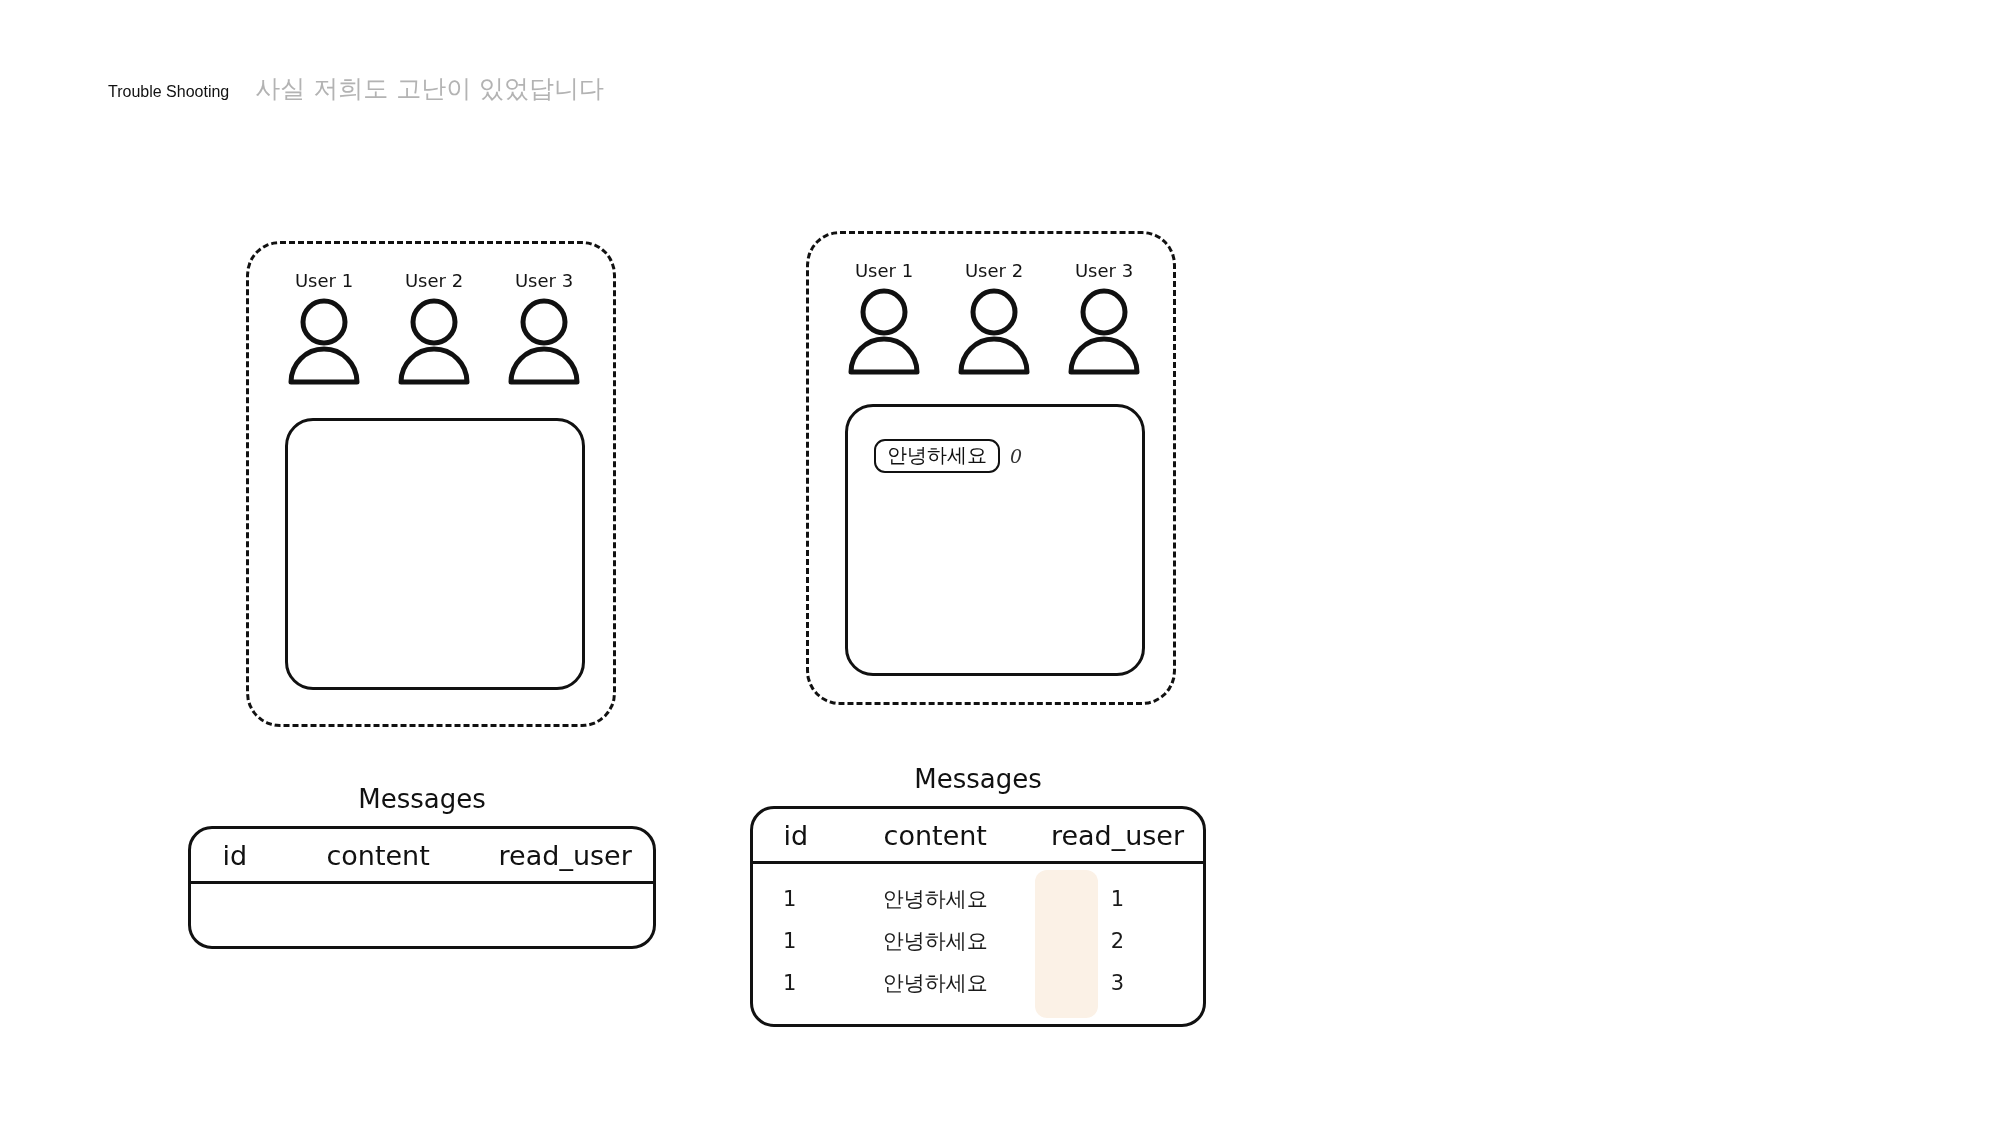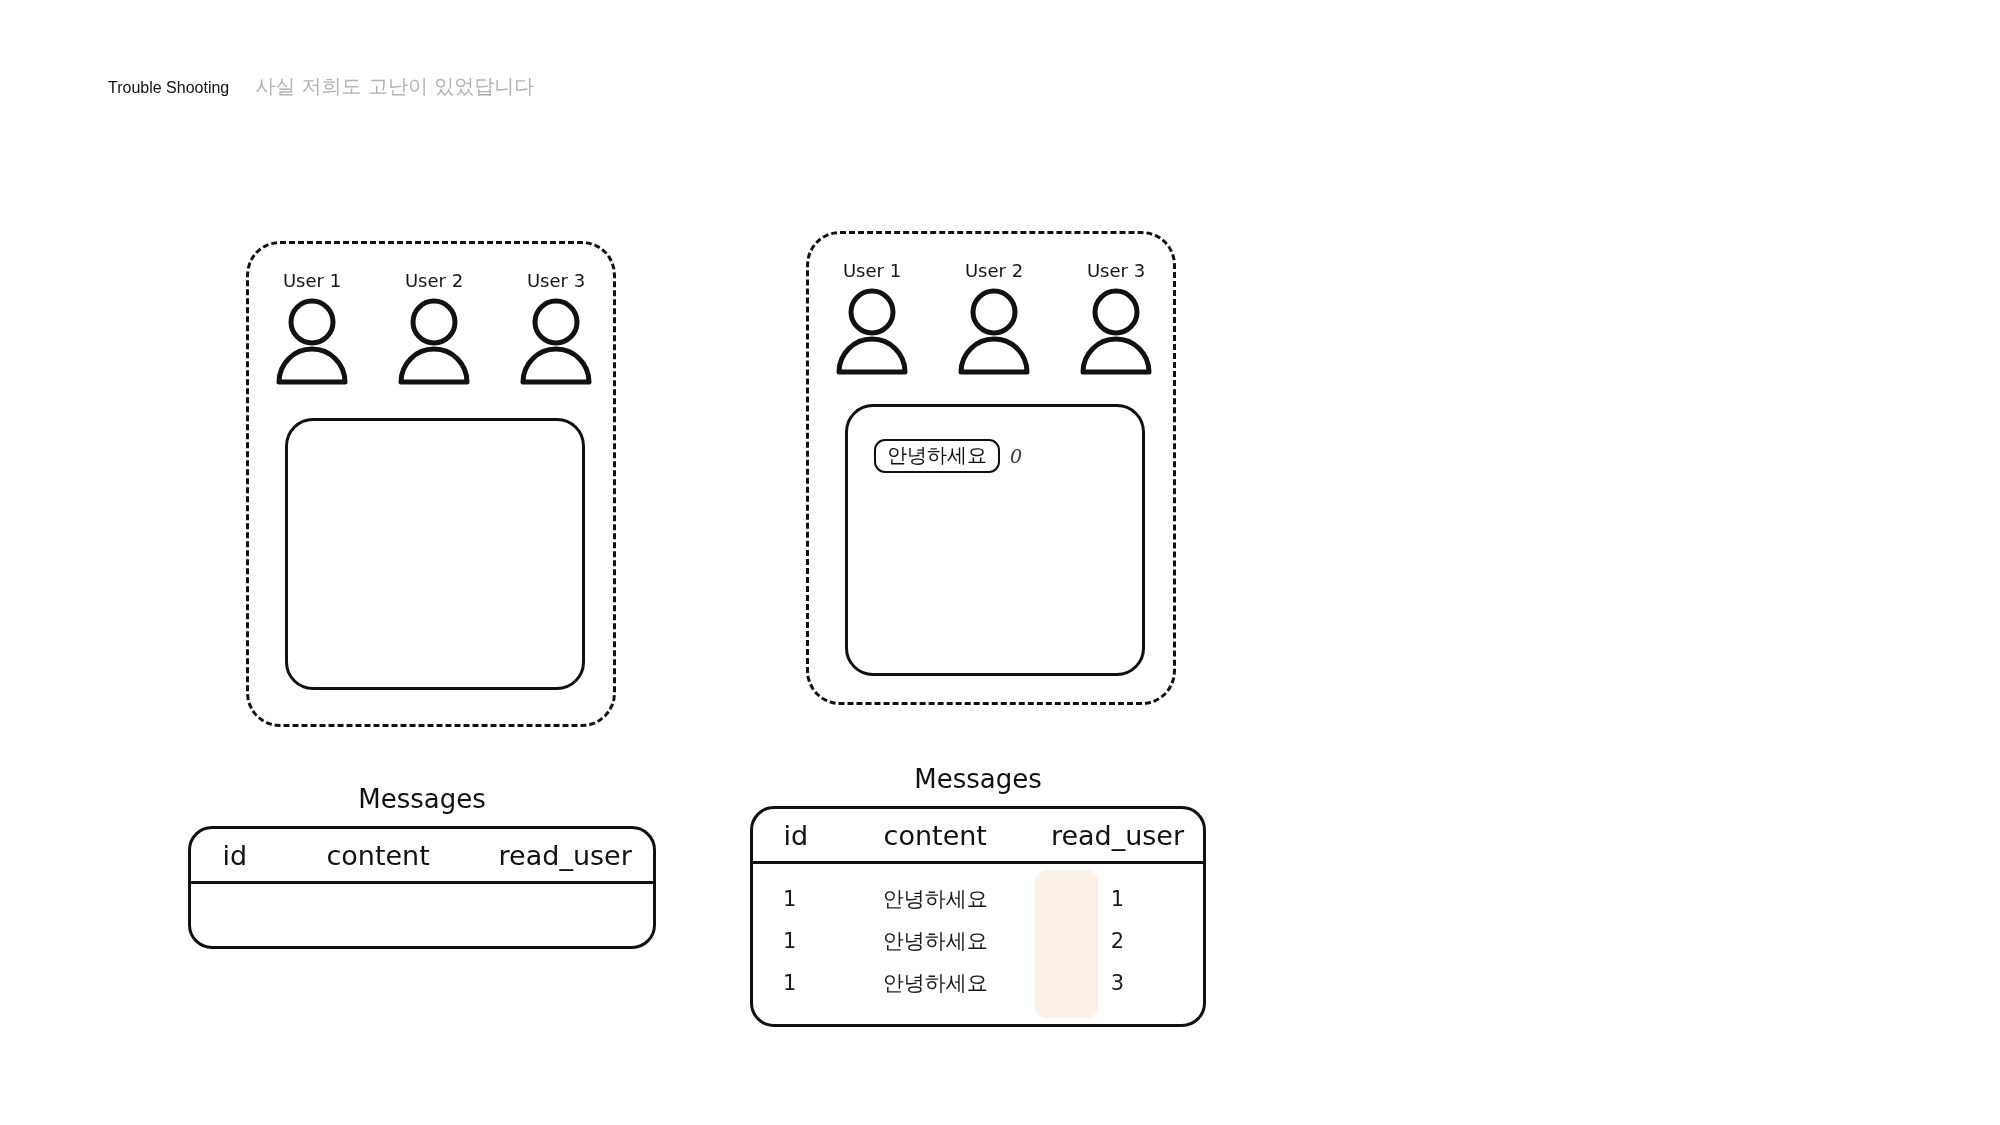--- a/index.html
+++ b/index.html
@@ -20,21 +20,21 @@
   #header {
     position: absolute;
     left: 108px;
     top: 76px;
     display: flex;
     align-items: baseline;
     gap: 26px;
   }
   #page-subtitle {
     font-family: "DejaVu Sans", sans-serif;
-    font-size: 20px;
+    font-size: 25px;
     font-weight: 500;
     color: #b3b3b3;
     line-height: 1;
     white-space: nowrap;
     text-align: center;
   }
 
   
   .room {
     position: absolute;
@@ -47,21 +47,21 @@
   #room-right { left: 806px; top: 231px; width: 370px; height: 474px; }
 
   
   .user-row {
     position: absolute;
     left: 0;
     top: 26px;
     width: 100%;
     display: flex;
     justify-content: center;
-    gap: 34px;
+    gap: 22px;
     padding-left: 6px;
     box-sizing: border-box;
   }
   .user {
     width: 88px;
     display: flex;
     flex-direction: column;
     align-items: center;
   }
   .user-label {

